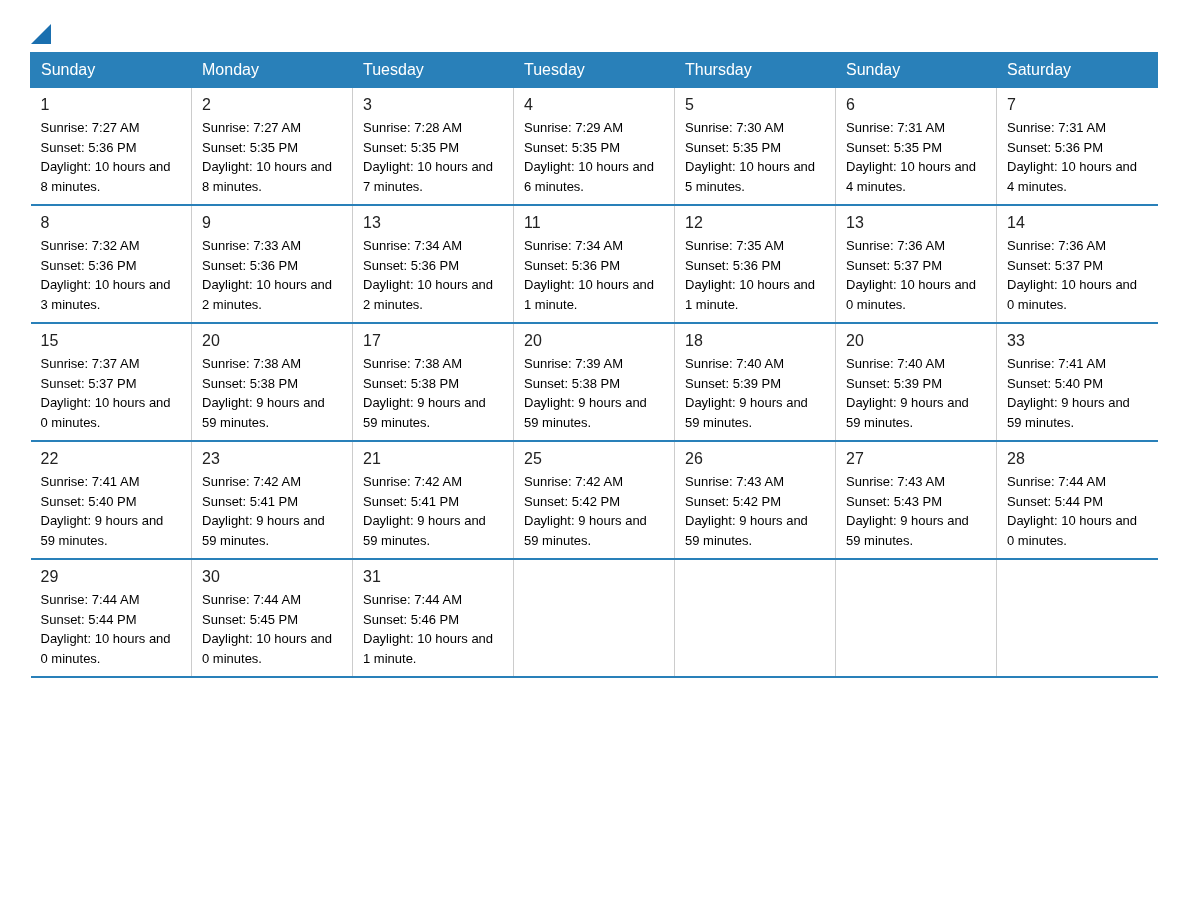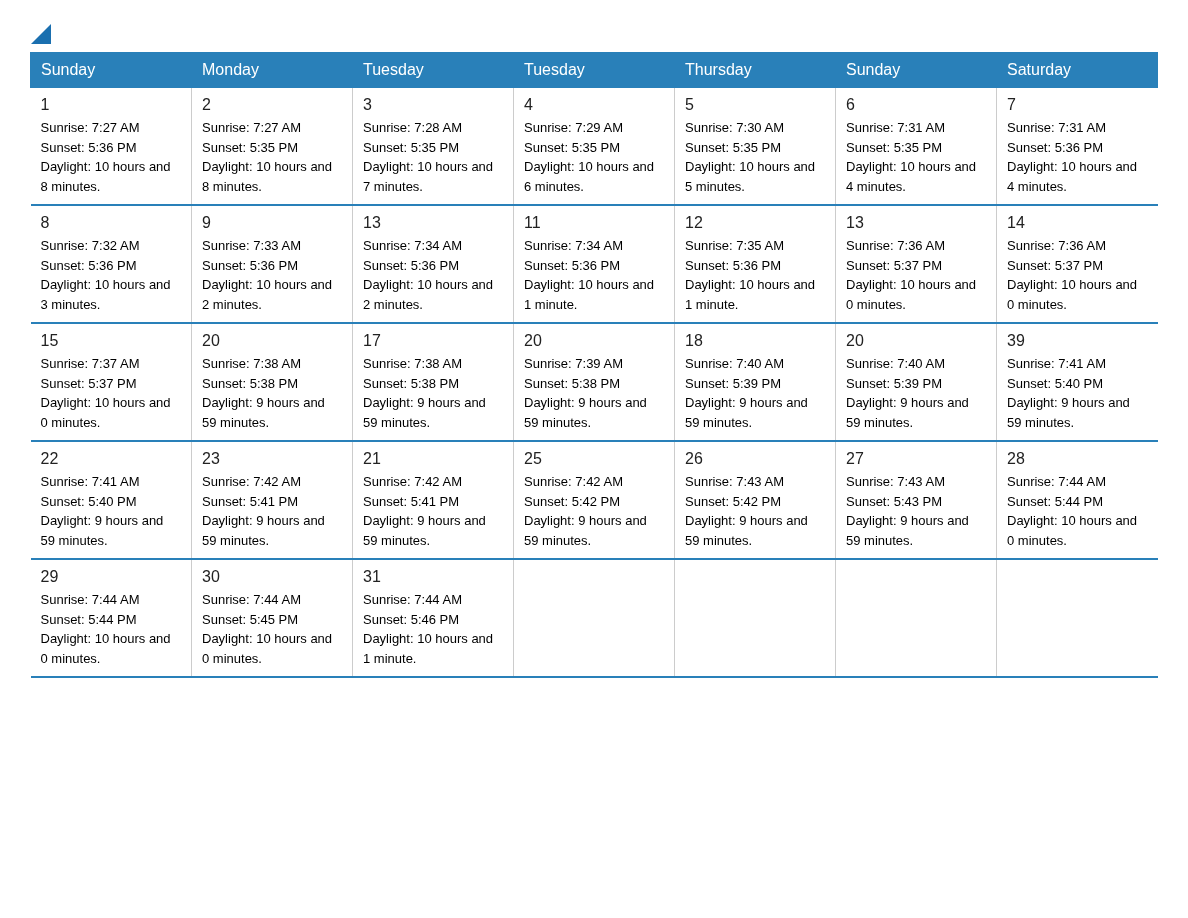--- a/index.html
+++ b/index.html
@@ -205,21 +205,21 @@
         </td>
         <td>
           <div class="day-number">18</div>
         <div class="day-info">Sunrise: 7:40 AM<br>Sunset: 5:39 PM<br>Daylight: 9 hours and 59 minutes.</div>
         </td>
         <td>
           <div class="day-number">20</div>
         <div class="day-info">Sunrise: 7:40 AM<br>Sunset: 5:39 PM<br>Daylight: 9 hours and 59 minutes.</div>
         </td>
         <td>
-          <div class="day-number">39</div>
+          <div class="day-number">33</div>
         <div class="day-info">Sunrise: 7:41 AM<br>Sunset: 5:40 PM<br>Daylight: 9 hours and 59 minutes.</div>
         </td>
       </tr>
       <tr>
         <td>
           <div class="day-number">22</div>
         <div class="day-info">Sunrise: 7:41 AM<br>Sunset: 5:40 PM<br>Daylight: 9 hours and 59 minutes.</div>
         </td>
         <td>
           <div class="day-number">23</div>

